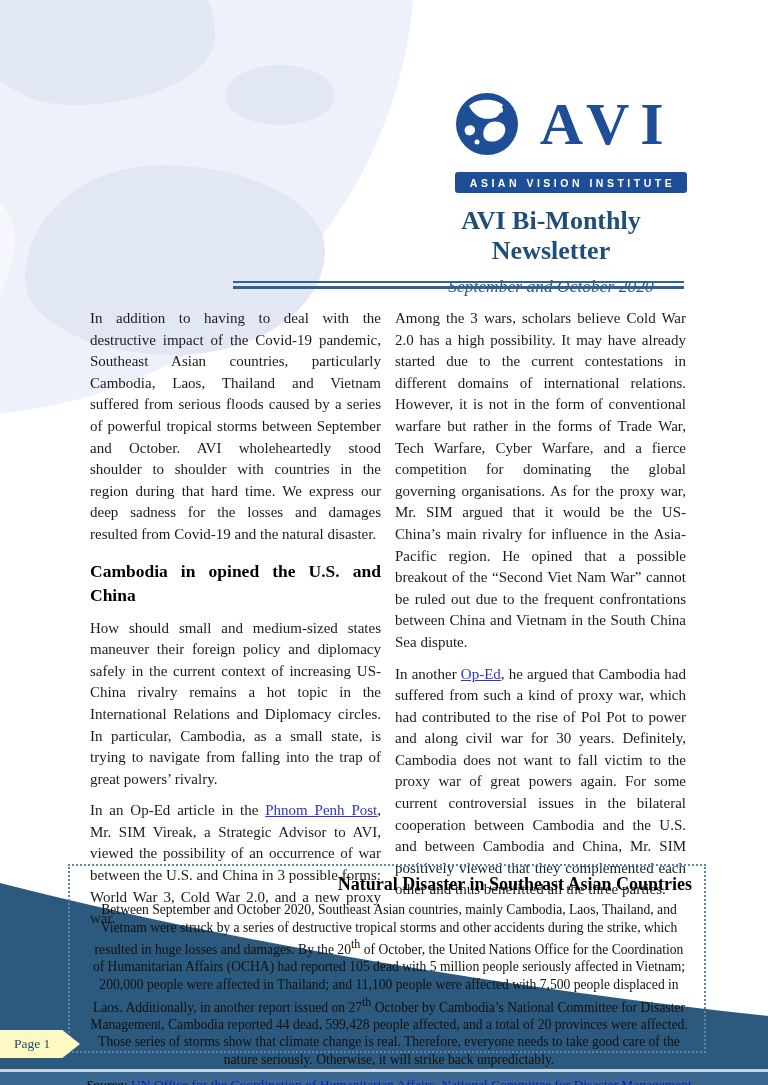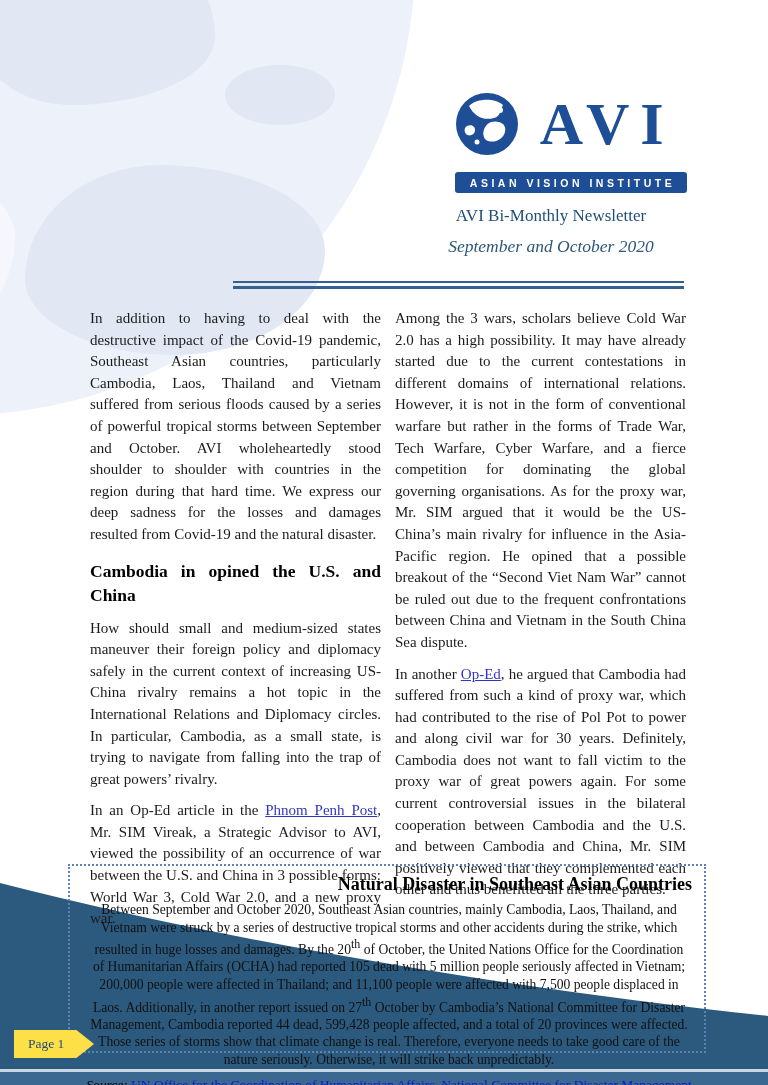--- a/index.html
+++ b/index.html
@@ -20,21 +20,21 @@
   
   .logo-block{position:absolute;left:455px;top:92px;width:232px;z-index:2;}
   .logo-row{display:flex;height:72px;}
   .logo-globe{width:64px;height:64px;flex:0 0 64px;}
   .logo-acronym{flex:1;text-align:center;font-size:60px;font-weight:600;color:#1e4e96;
     letter-spacing:0.18em;line-height:64px;padding-left:8px;}
   .logo-banner{margin-top:8px;background:#1e4e96;color:#ffffff;border-radius:3px;
     font-family:"Liberation Sans","DejaVu Sans",sans-serif;font-size:10.5px;font-weight:bold;
     letter-spacing:3.5px;text-align:center;padding:5px 0 4px 3px;}
   .title-block{position:absolute;left:415px;top:206px;width:272px;text-align:center;z-index:2;}
-  .newsletter-title{font-size:17px;font-weight:normal;color:#1f4e79;margin:0;}
+  .newsletter-title{font-size:26px;font-weight:bold;color:#1f4e79;margin:0;}
   .newsletter-subtitle{font-size:17.5px;font-style:italic;color:#2d5878;margin:10px 0 0 0;}
   .double-rule{position:absolute;left:233px;top:281px;width:451px;height:3px;
     border-top:2px solid #33608e;border-bottom:3px solid #33608e;z-index:2;}
   
   .columns{position:absolute;left:90px;top:308px;width:596px;display:flex;gap:14px;z-index:2;}
   .col{width:291px;font-size:15px;line-height:21.6px;text-align:justify;}
   .col p{margin:0 0 10px 0;}
   .col h2{font-size:17.5px;line-height:24px;margin:13px 0 11px 0;color:#000;}
   a.body-link{color:#3136c2;}
   
@@ -43,21 +43,21 @@
   .disaster-box{position:absolute;left:68px;top:864px;width:638px;height:189px;
     border:2px dotted #5e82b4;box-sizing:border-box;background:transparent;z-index:3;
     padding:6px 10px 6px 14px;}
   .disaster-box h3{margin:2px 2px 6px 0;font-size:18px;text-align:right;color:#000;}
   .disaster-body{font-size:13.6px;line-height:17.6px;text-align:center;color:#101010;margin:0 6px;}
   .disaster-body sup{font-size:12px;}
   .source-line{margin-top:9px;text-align:center;font-size:13.5px;}
   .source-label{font-weight:normal;font-style:italic;color:#000000;}
   a.source-link{color:#1414cc;text-decoration:underline;}
   
-  .page-banner{position:absolute;left:14px;top:1030px;width:80px;height:28px;background:#fde047;
+  .page-banner{position:absolute;left:0;top:1030px;width:80px;height:28px;background:#fef9c3;
     clip-path:polygon(0 0,78% 0,100% 50%,78% 100%,0 100%);display:flex;align-items:center;
     justify-content:flex-start;padding-left:14px;box-sizing:border-box;color:#1f4e79;
     font-size:13.5px;z-index:4;}
 </style>
 </head>
 <body>
 
 <div class="page">
 
   <div class="watermark">

